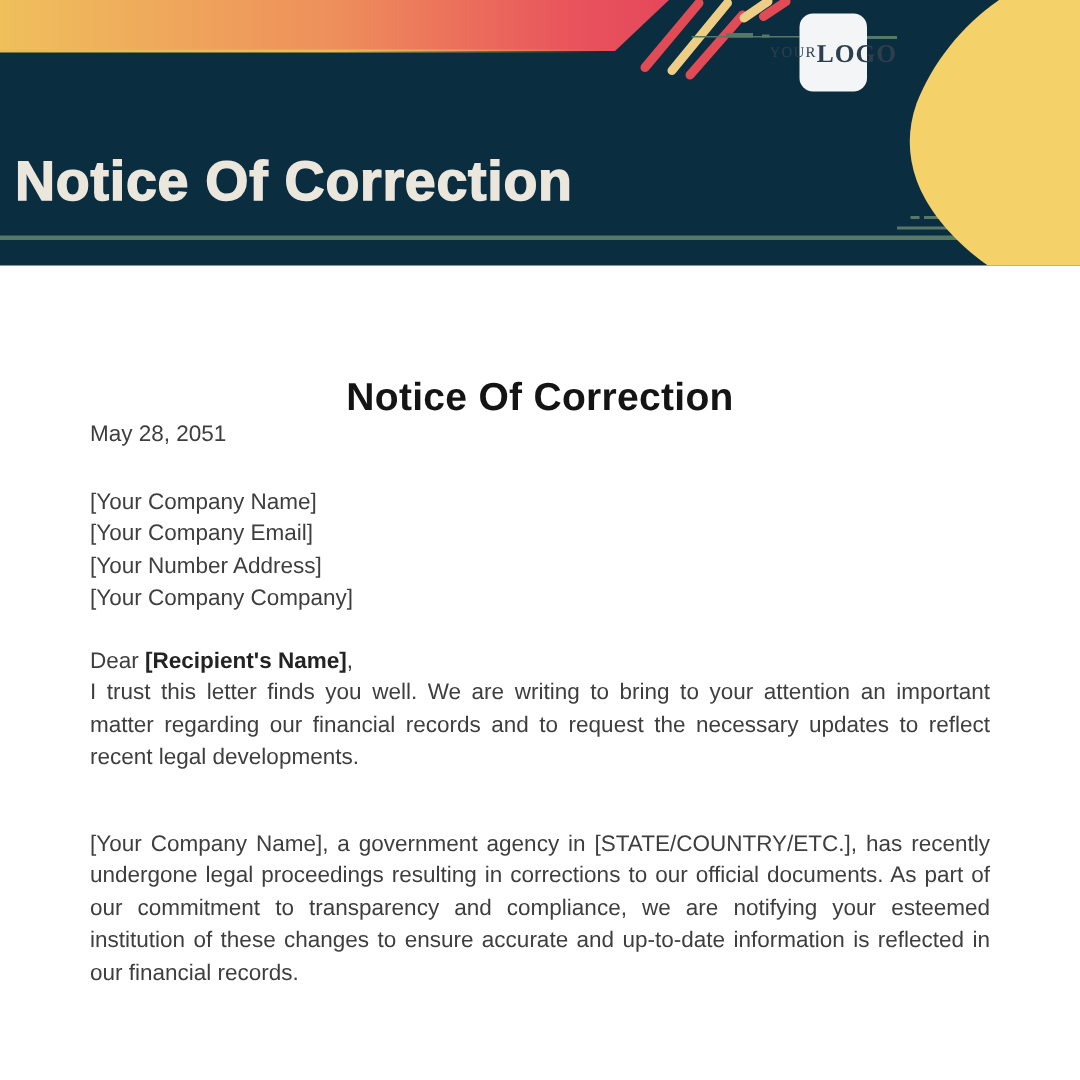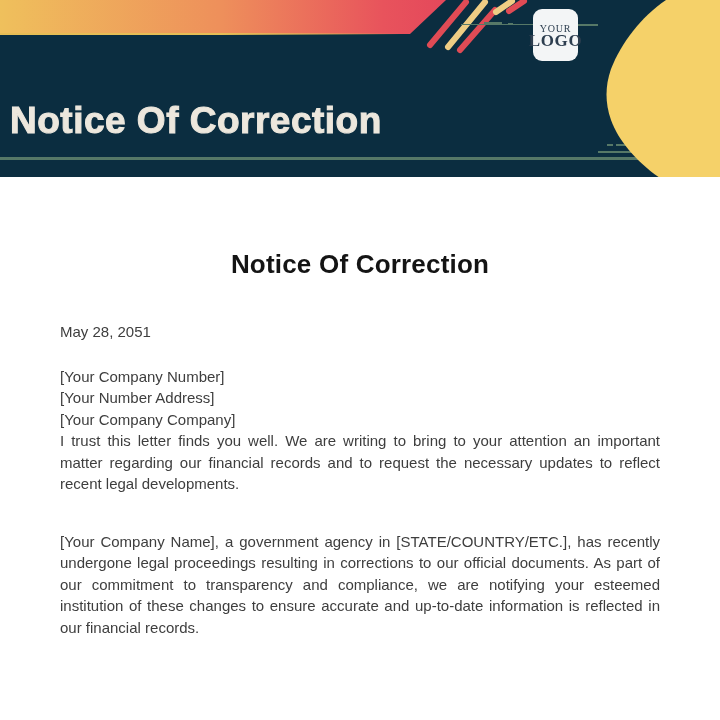--- a/index.html
+++ b/index.html
@@ -23,37 +23,37 @@
   .l-left {left:461px;top:24px;width:72px;height:1px;}
   .l-dash1{left:484px;top:22px;width:18px;height:3px;}
   .l-dash2{left:508px;top:23px;width:5px;height:2px;}
   .l-right{left:578px;top:24px;width:20px;height:2px;}
   .r-dash1{left:607px;top:144px;width:6px;height:2px;}
   .r-dash2{left:616px;top:144px;width:24px;height:2px;}
   .r-line2{left:598px;top:151px;width:59px;height:2px;}
   .rule-main{left:0;top:157px;width:678px;height:2.5px;background:#567867;}
   .logo-box{
     position:absolute;left:533px;top:9px;width:45px;height:52px;border-radius:9px;
-    background:#f3f5f6;display:flex;flex-direction:column;align-items:center;justify-content:center;
+    background:#f3f5f6;display:flex;flex-direction:row;align-items:center;justify-content:center;
     font-family:"Liberation Serif",serif;color:#2d3e4f;
   }
   .logo-top{font-size:10px;letter-spacing:0.8px;line-height:11px;}
   .logo-bottom{font-size:17px;font-weight:bold;letter-spacing:0.6px;line-height:13px;}
   .blob{position:absolute;left:588px;top:0;width:132px;height:178px;}
   .banner-title{
     position:absolute;left:10px;top:102px;font-size:37px;line-height:1;
     font-weight:800;color:#ece7dd;letter-spacing:0.5px;-webkit-text-stroke:1px #ece7dd;
   }
   
   .doc{padding:0 60px;color:#3e3e3e;font-size:15px;line-height:21.5px;}
   .doc-title{
     margin-top:72px;text-align:center;font-size:26px;line-height:30px;
     font-weight:bold;color:#141414;letter-spacing:0.2px;
   }
-  .date{margin-top:42px;}
+  .date{}
   .company{margin-top:23px;}
   .salutation{margin-top:20px;}
   .salutation b{color:#232323;}
   .para{text-align:justify;}
   .para.p2{margin-top:36px;}
 </style>
 </head>
 <body>
 
 <div class="page">
@@ -91,23 +91,25 @@
 
     <div class="banner-title">Notice Of Correction</div>
   </div>
 
   <div class="doc">
     <div class="doc-title">Notice Of Correction</div>
 
     <div class="date">May 28, 2051</div>
 
     <div class="company">
-      <div>[Your Company Number]</div>
+      <div>[Your Company Name]</div>
+      <div>[Your Company Email]</div>
       <div>[Your Number Address]</div>
       <div>[Your Company Company]</div>
     </div>
 
+    <div class="salutation"><span>Dear </span><b>[Recipient's Name]</b><span>,</span></div>
 
     <div class="para p1">I trust this letter finds you well. We are writing to bring to your attention an important matter regarding our financial records and to request the necessary updates to reflect recent legal developments.</div>
     <div class="para p2">[Your Company Name], a government agency in [STATE/COUNTRY/ETC.], has recently undergone legal proceedings resulting in corrections to our official documents. As part of our commitment to transparency and compliance, we are notifying your esteemed institution of these changes to ensure accurate and up-to-date information is reflected in our financial records.</div>
   </div>
 
 </div>
 
 </body></html>

